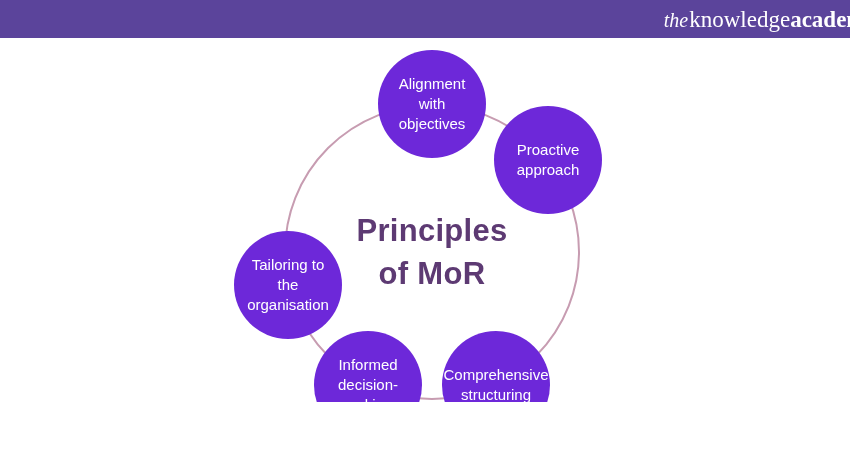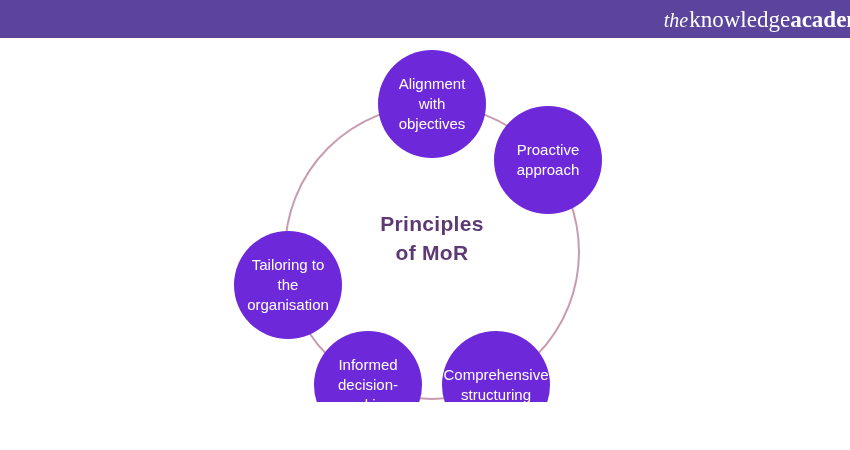--- a/index.html
+++ b/index.html
@@ -84,21 +84,21 @@
   .n6 { left: 234px; top: 231px; }  
   .n7 { left: 260px; top: 106px; }  
 
   
   .title {
     position: absolute;
     left: 312px;
     top: 209px;
     width: 240px;
     text-align: center;
-    font-size: 21px;
+    font-size: 31px;
     font-weight: bold;
     letter-spacing: 0.3px;
     color: #5d3a73;
     line-height: 1.4;
     white-space: pre-line;
   }
 </style>
 </head>
 <body>
 

